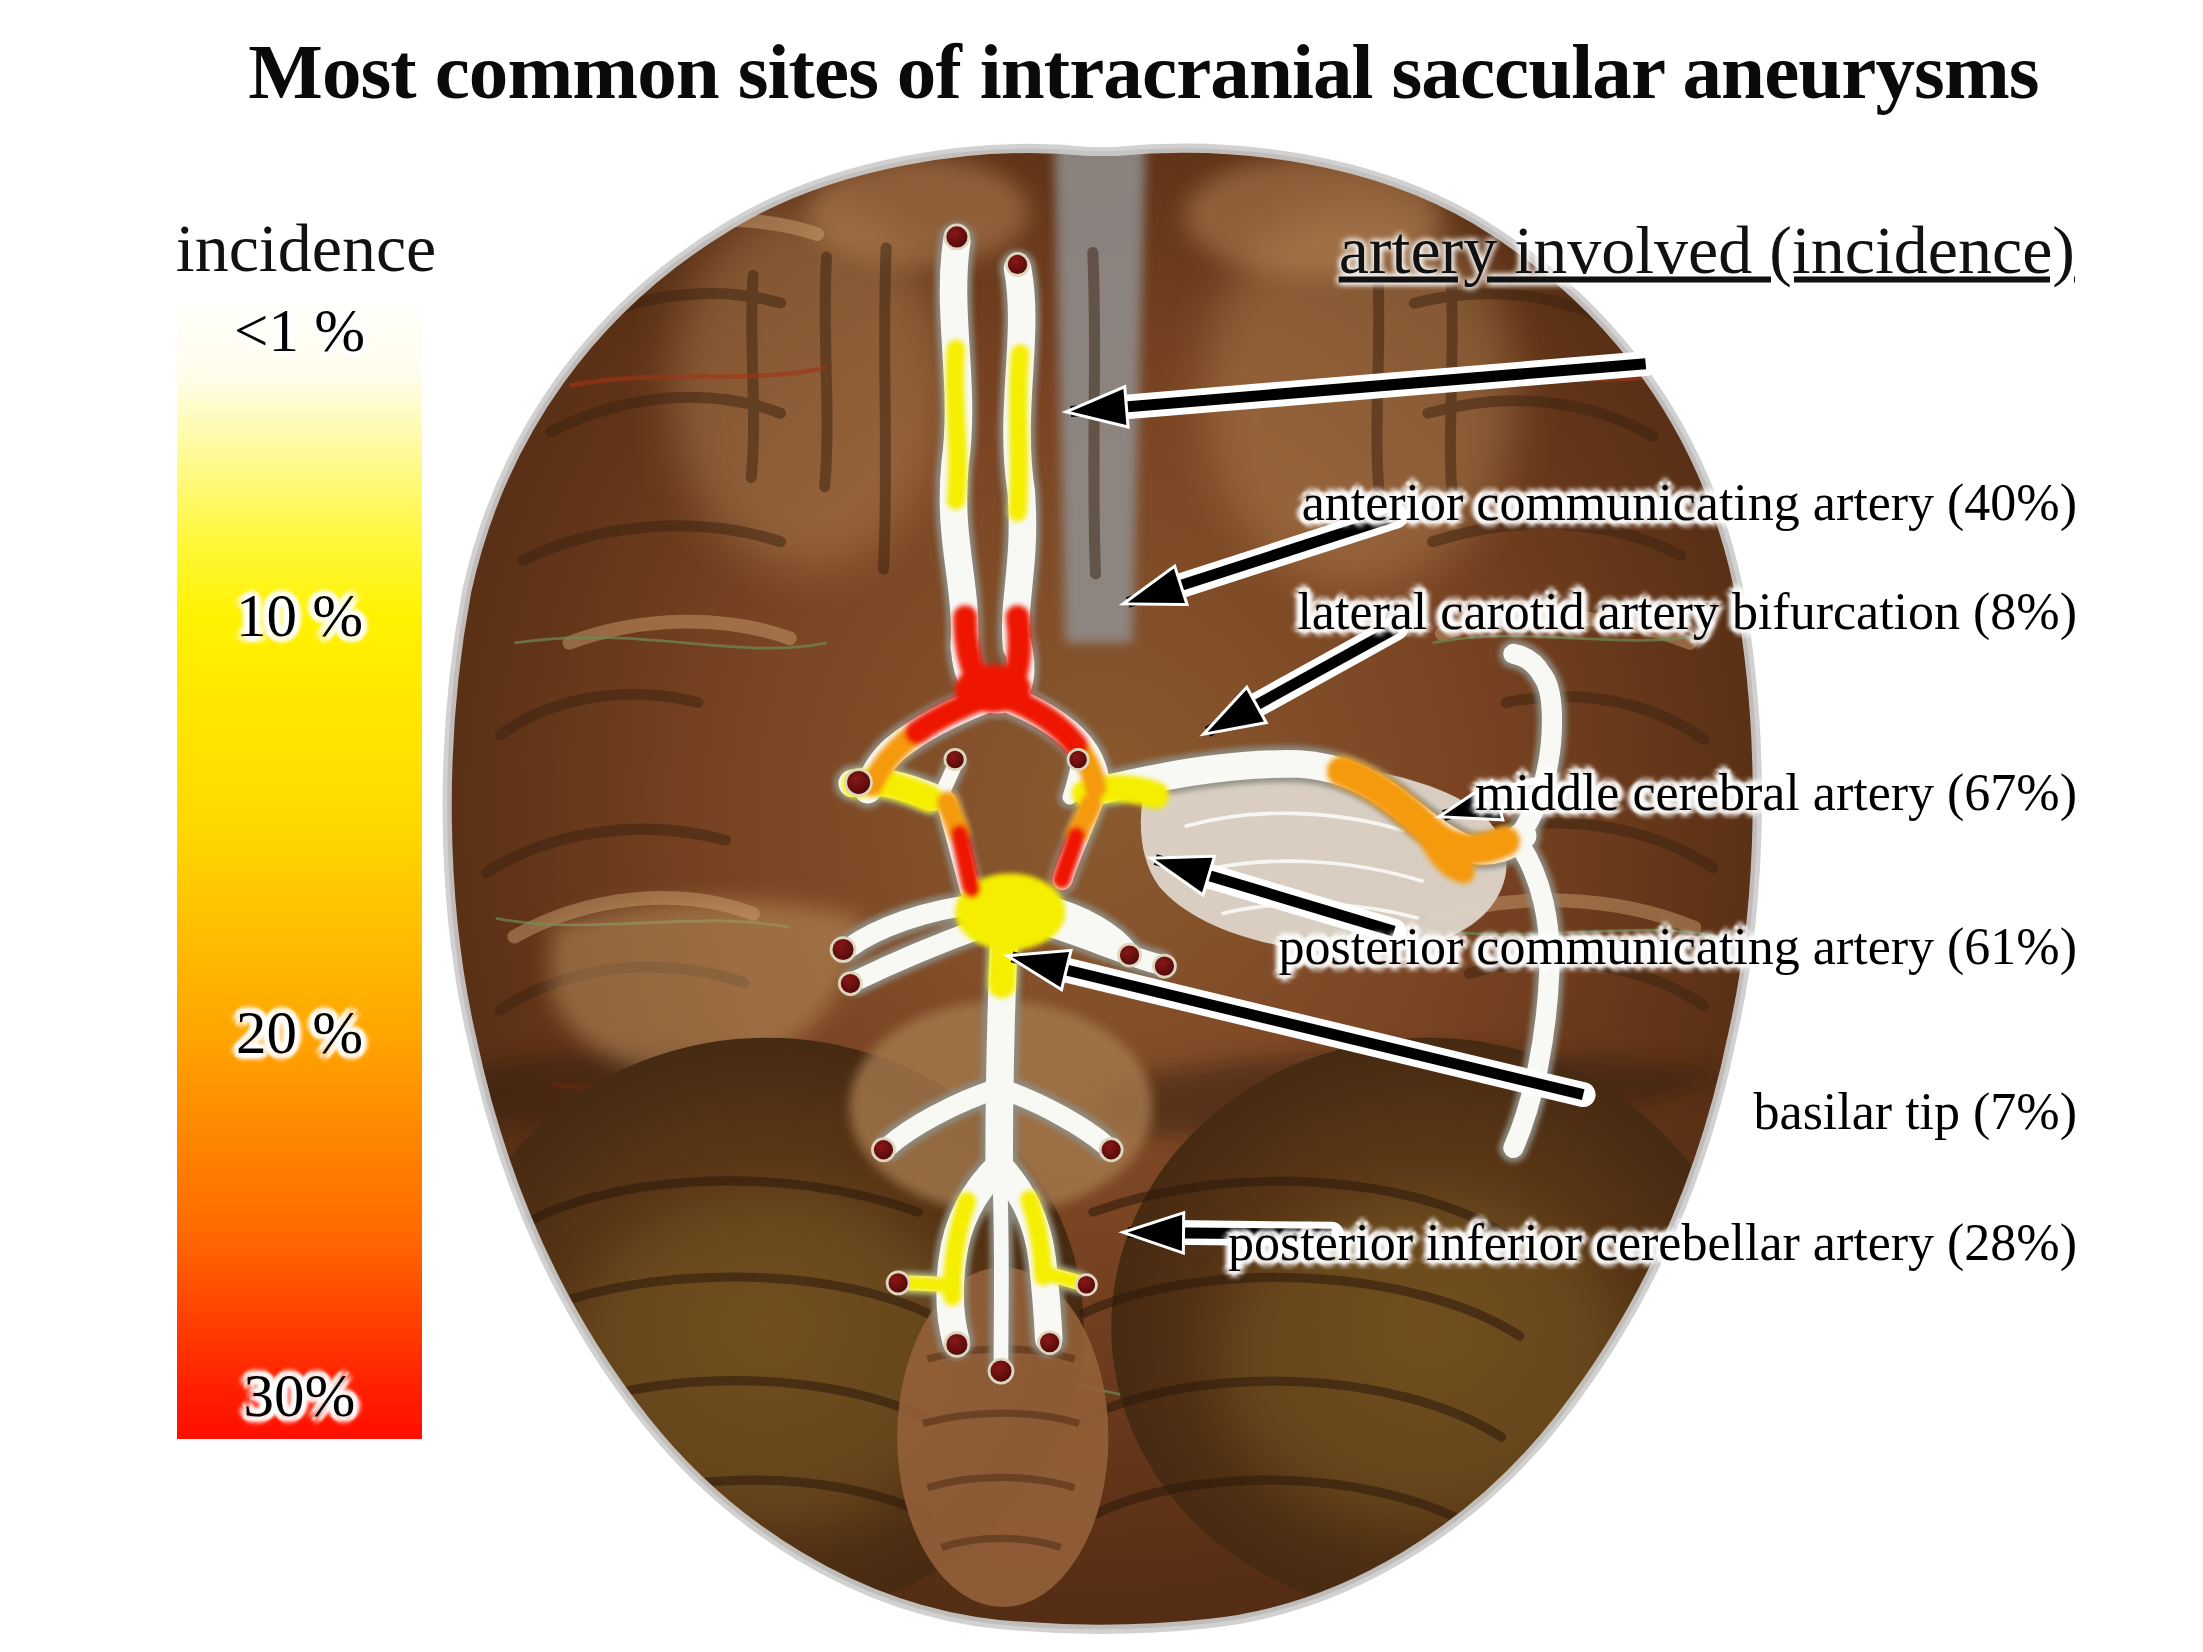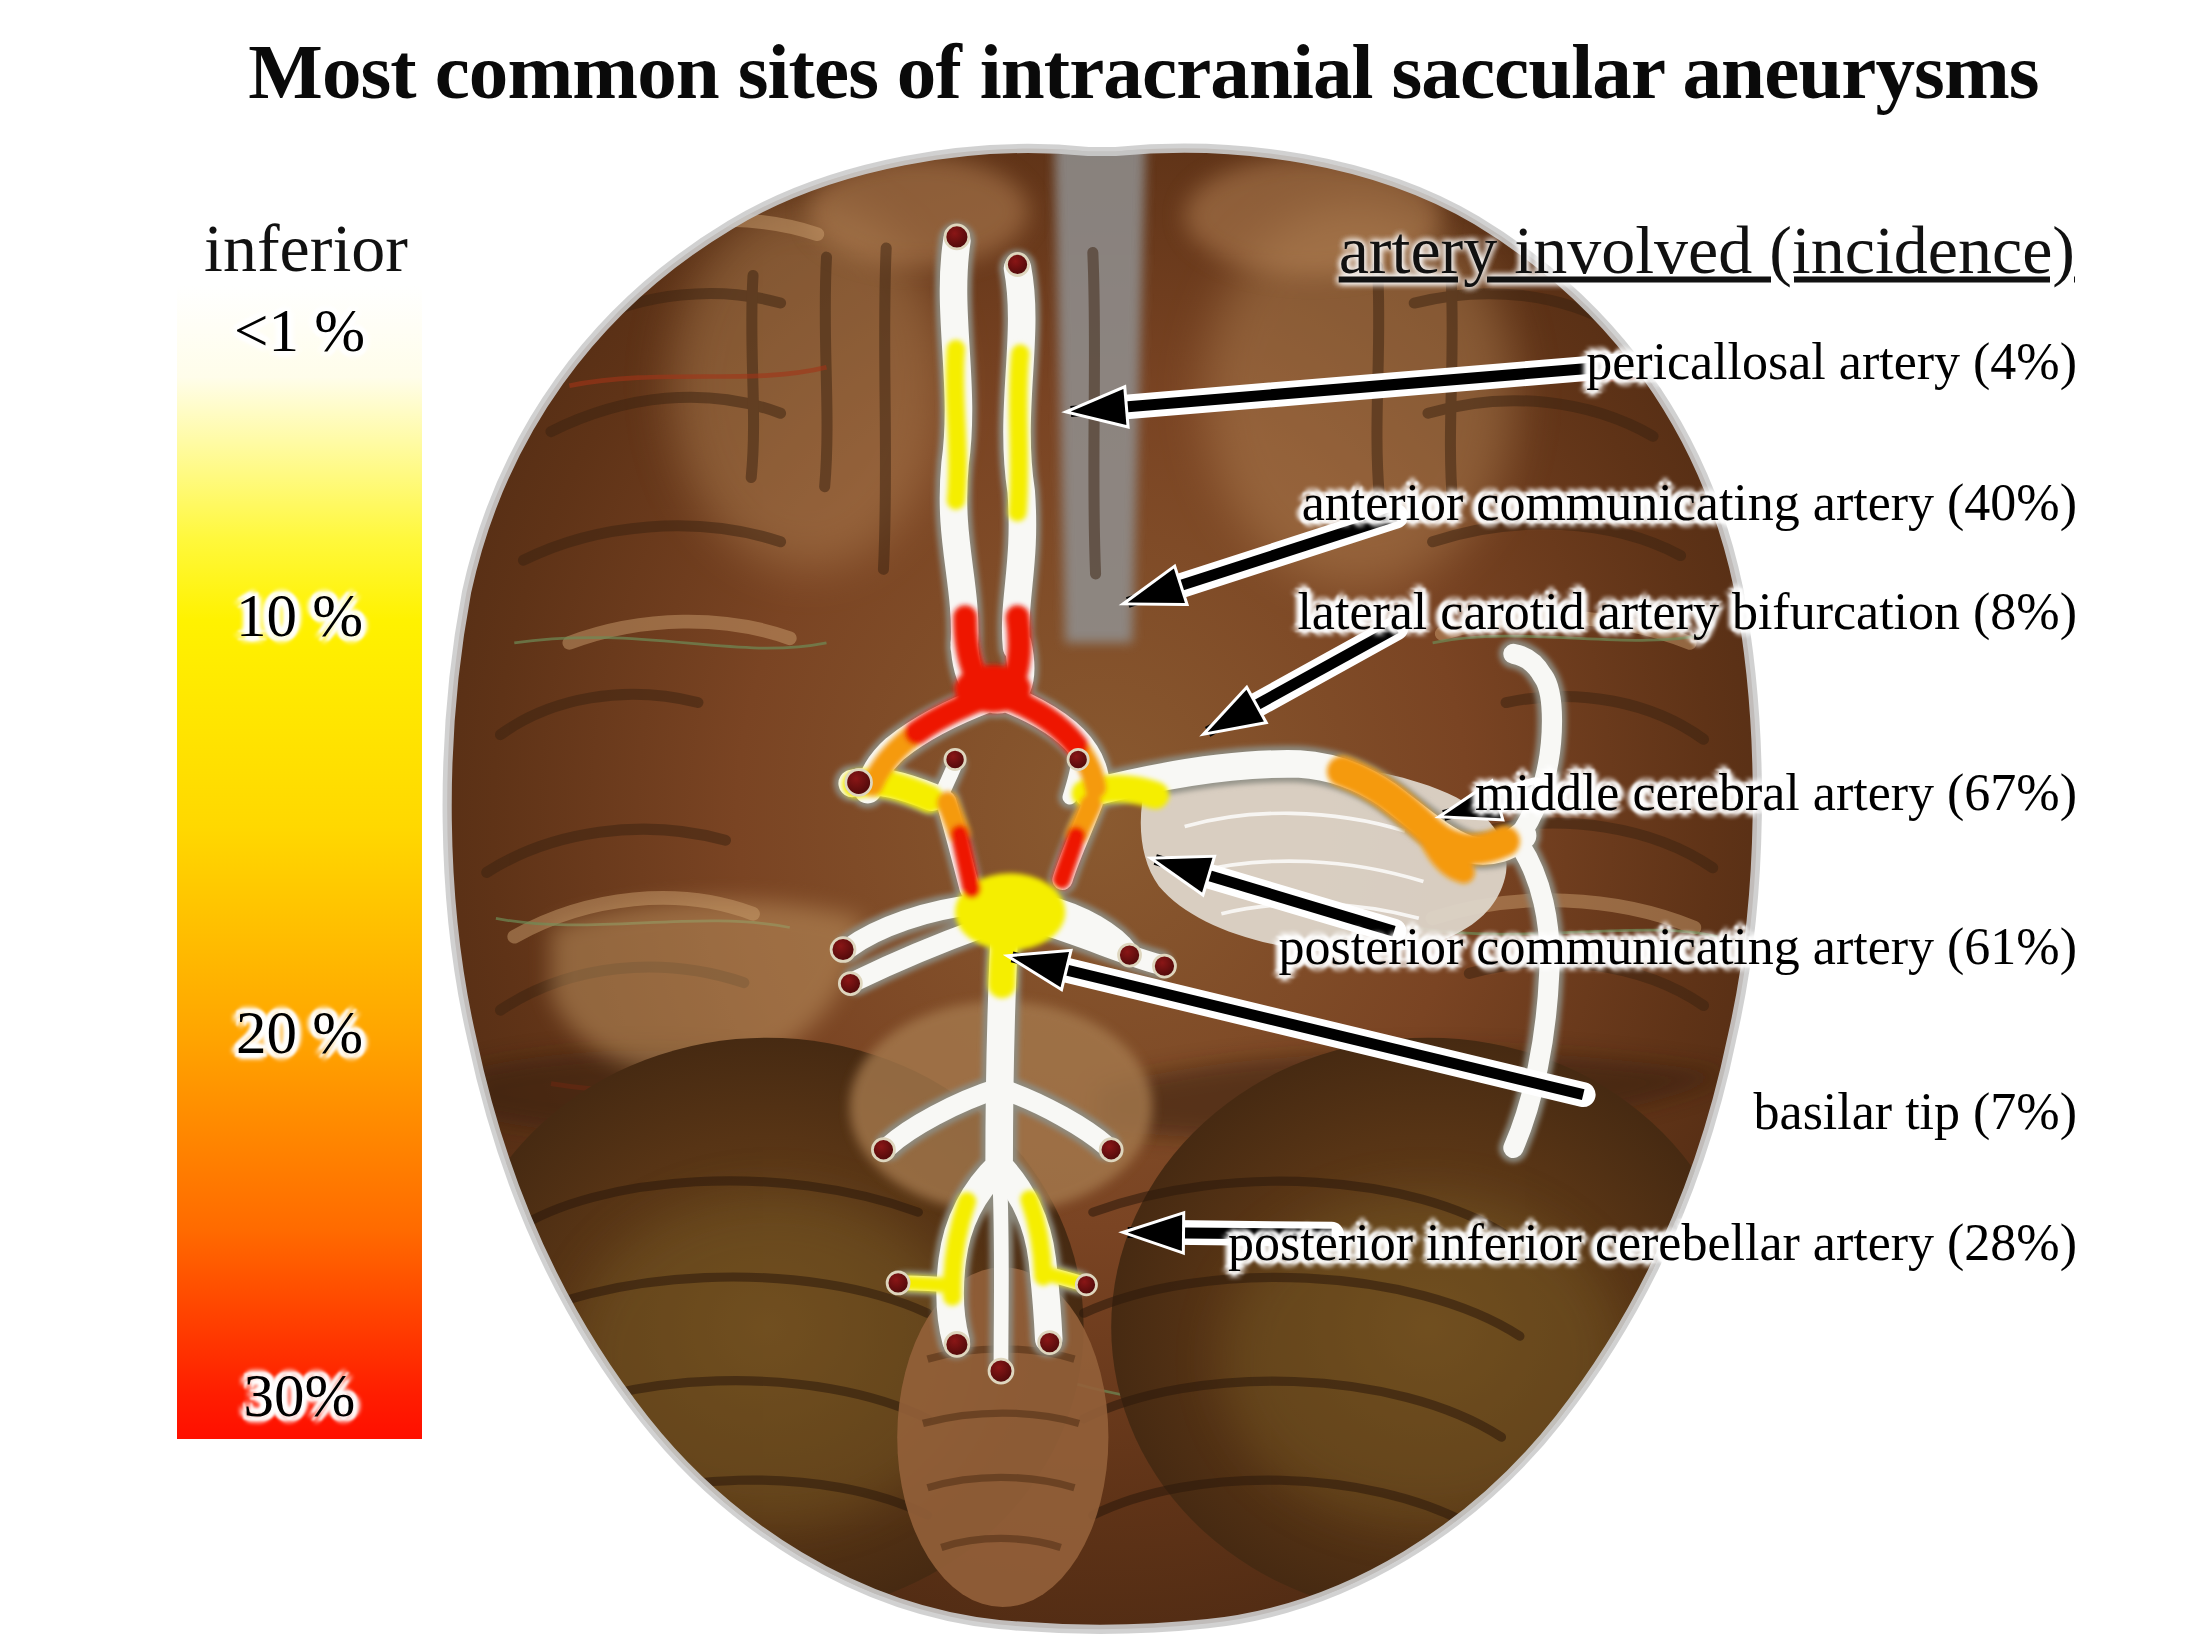--- a/index.html
+++ b/index.html
@@ -254,32 +254,31 @@
     </g>
     <g>
       <line class="aw" x1="1450" y1="1344" x2="1278" y2="1342"></line>
       <line class="ab" x1="1450" y1="1344" x2="1228" y2="1342" marker-end="url(#ah)"></line>
     </g>
   </g>
 </svg>
 
 <div class="figure-title">Most common sites of intracranial saccular aneurysms</div>
 
-<div class="inc-head">inferior</div>
+<div class="inc-head">incidence</div>
 
 <div class="scalebar">
   <span class="tick tick1 halo">&lt;1 %</span>
   <span class="tick tick2 halo">10 %</span>
   <span class="tick tick3 halo">20 %</span>
   <span class="tick tick4 halo">30%</span>
 </div>
 
 <div class="art-head">artery involved (incidence)</div>
 
-<div class="lbl lbl1 halo">pericallosal artery (4%)</div>
 <div class="lbl lbl2 halo">anterior communicating artery (40%)</div>
 <div class="lbl lbl3 halo">lateral carotid artery bifurcation (8%)</div>
 <div class="lbl lbl4 halo">middle cerebral artery (67%)</div>
 <div class="lbl lbl5 halo">posterior communicating artery (61%)</div>
 <div class="lbl lbl6 halo">basilar tip (7%)</div>
 <div class="lbl lbl7 halo">posterior inferior cerebellar artery (28%)</div>
 
 </div>
 
 

